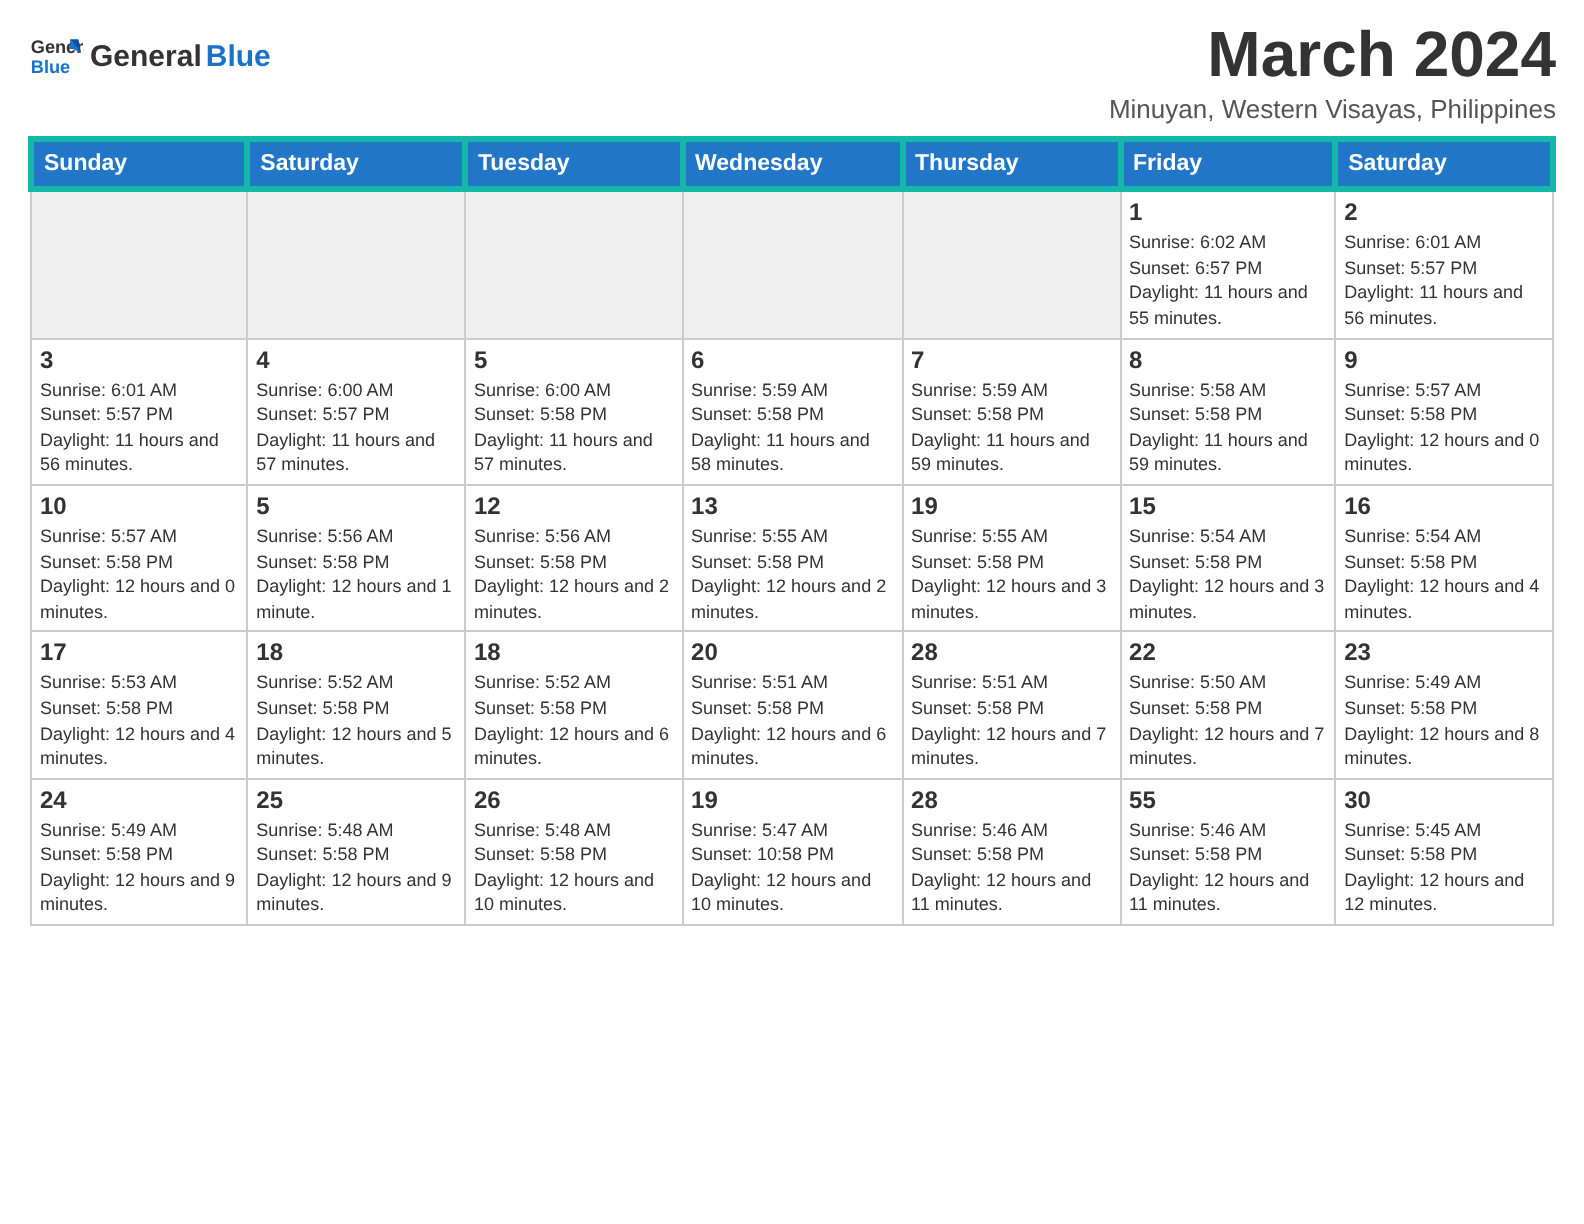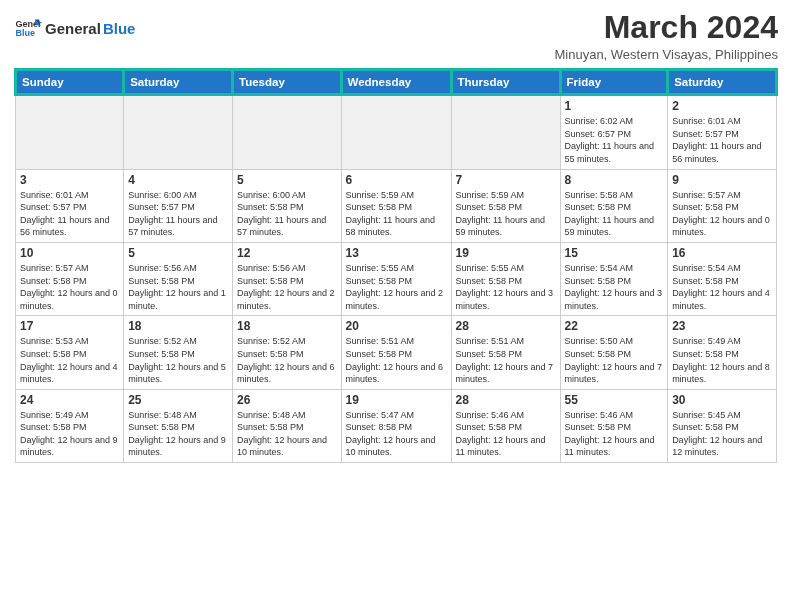--- a/index.html
+++ b/index.html
@@ -321,21 +321,21 @@
           <td>
             <span class="day-number">26</span>
             <div class="day-info">Sunrise: 5:48 AM
 Sunset: 5:58 PM
 Daylight: 12 hours
 and 10 minutes.</div>
           </td>
           <td>
             <span class="day-number">19</span>
             <div class="day-info">Sunrise: 5:47 AM
-Sunset: 8:58 PM
+Sunset: 10:58 PM
 Daylight: 12 hours
 and 10 minutes.</div>
           </td>
           <td>
             <span class="day-number">28</span>
             <div class="day-info">Sunrise: 5:46 AM
 Sunset: 5:58 PM
 Daylight: 12 hours
 and 11 minutes.</div>
           </td>

